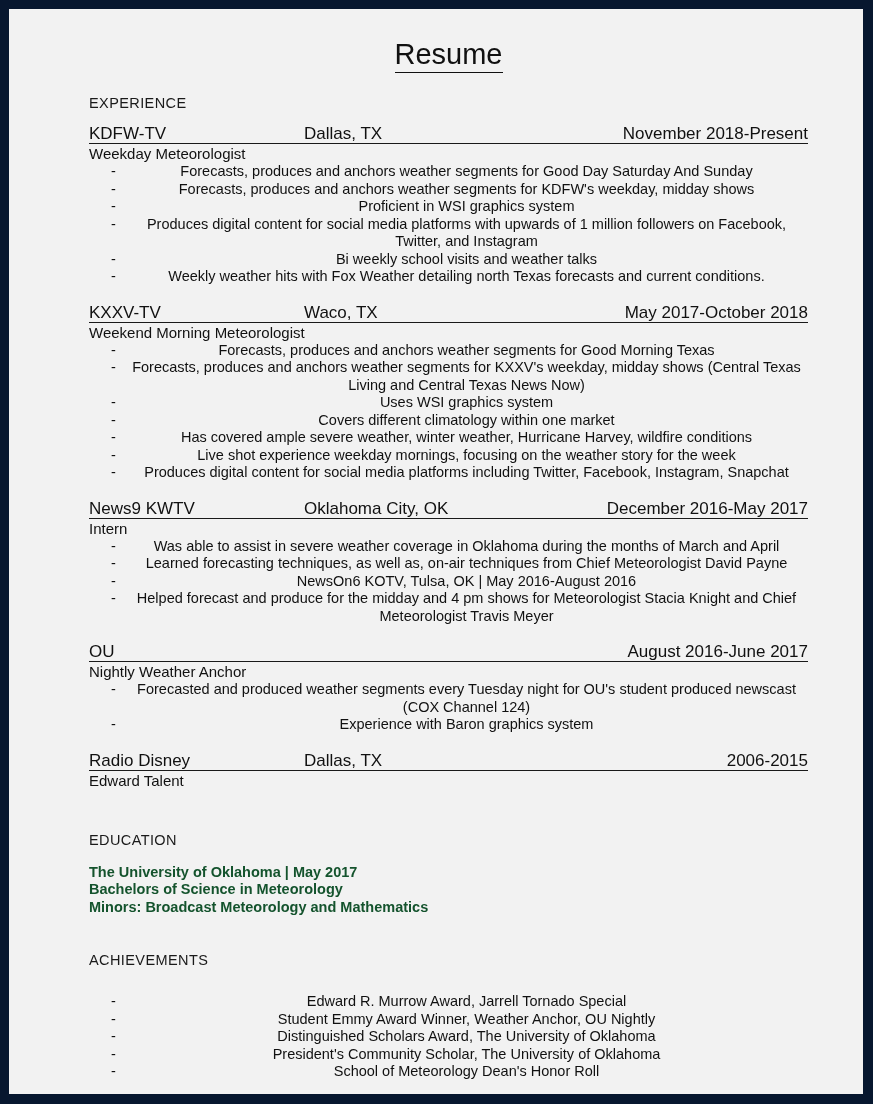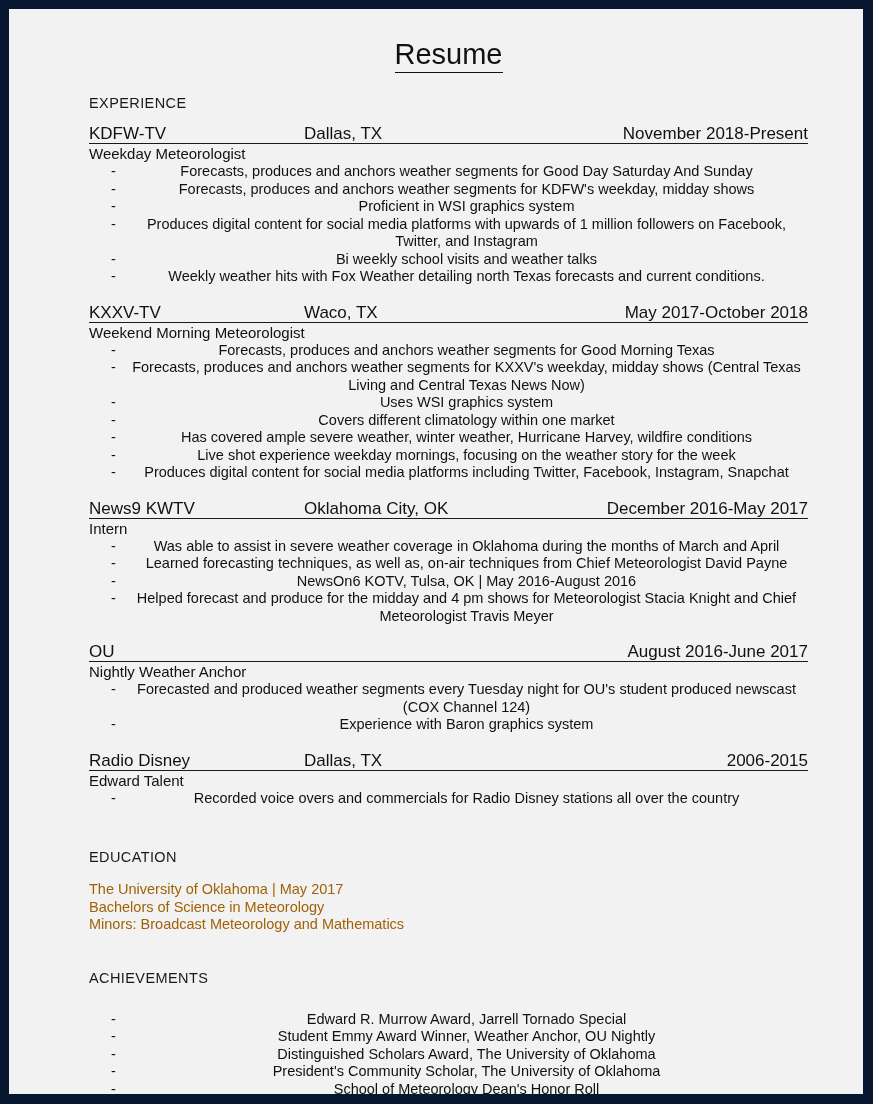--- a/index.html
+++ b/index.html
@@ -98,22 +98,23 @@
     text-align: center;
   }
   ul.bullets li::before {
     content: "-";
     position: absolute;
     left: 0;
     top: 0;
   }
   .edu-line {
     font-size: 14.5px;
-    color: #a16207;
+    color: #14532d;
     line-height: 17.5px;
+    font-weight: bold;
   }
   .edu-block {
     margin-top: 16px;
   }
   .achievements-title {
     margin-top: 36px;
   }
   ul.achievements {
     margin-top: 25px;
   }
@@ -191,23 +192,20 @@
             <li>Experience with Baron graphics system</li>
           </ul>
         </div>
         <div class="job">
           <div class="job-head">
             <span class="company">Radio Disney</span>
             <span class="city">Dallas, TX</span>
             <span class="dates">2006-2015</span>
           </div>
           <div class="job-role">Edward Talent</div>
-          <ul class="bullets">
-            <li>Recorded voice overs and commercials for Radio Disney stations all over the country</li>
-          </ul>
         </div>
       </div>
 
     <div class="section-title education-title">EDUCATION</div>
     <div class="edu-block" id="education-container">
         <div class="edu-line">The University of Oklahoma | May 2017</div>
         <div class="edu-line">Bachelors of Science in Meteorology</div>
         <div class="edu-line">Minors: Broadcast Meteorology and Mathematics</div>
       </div>
 

